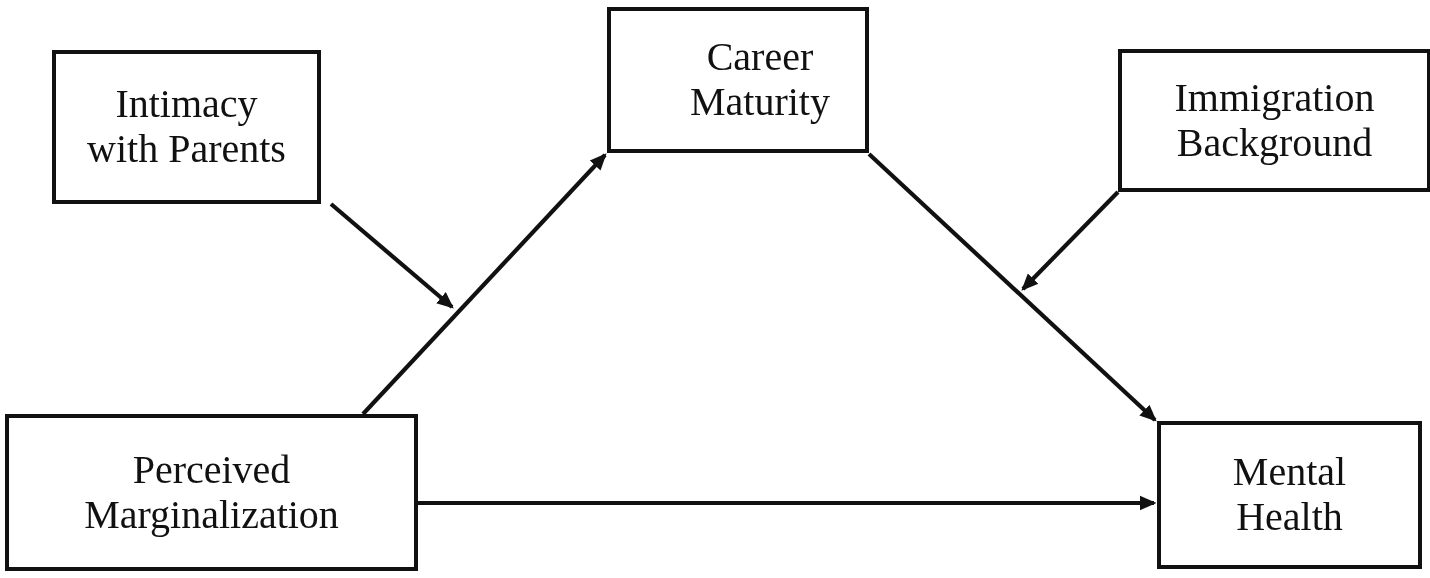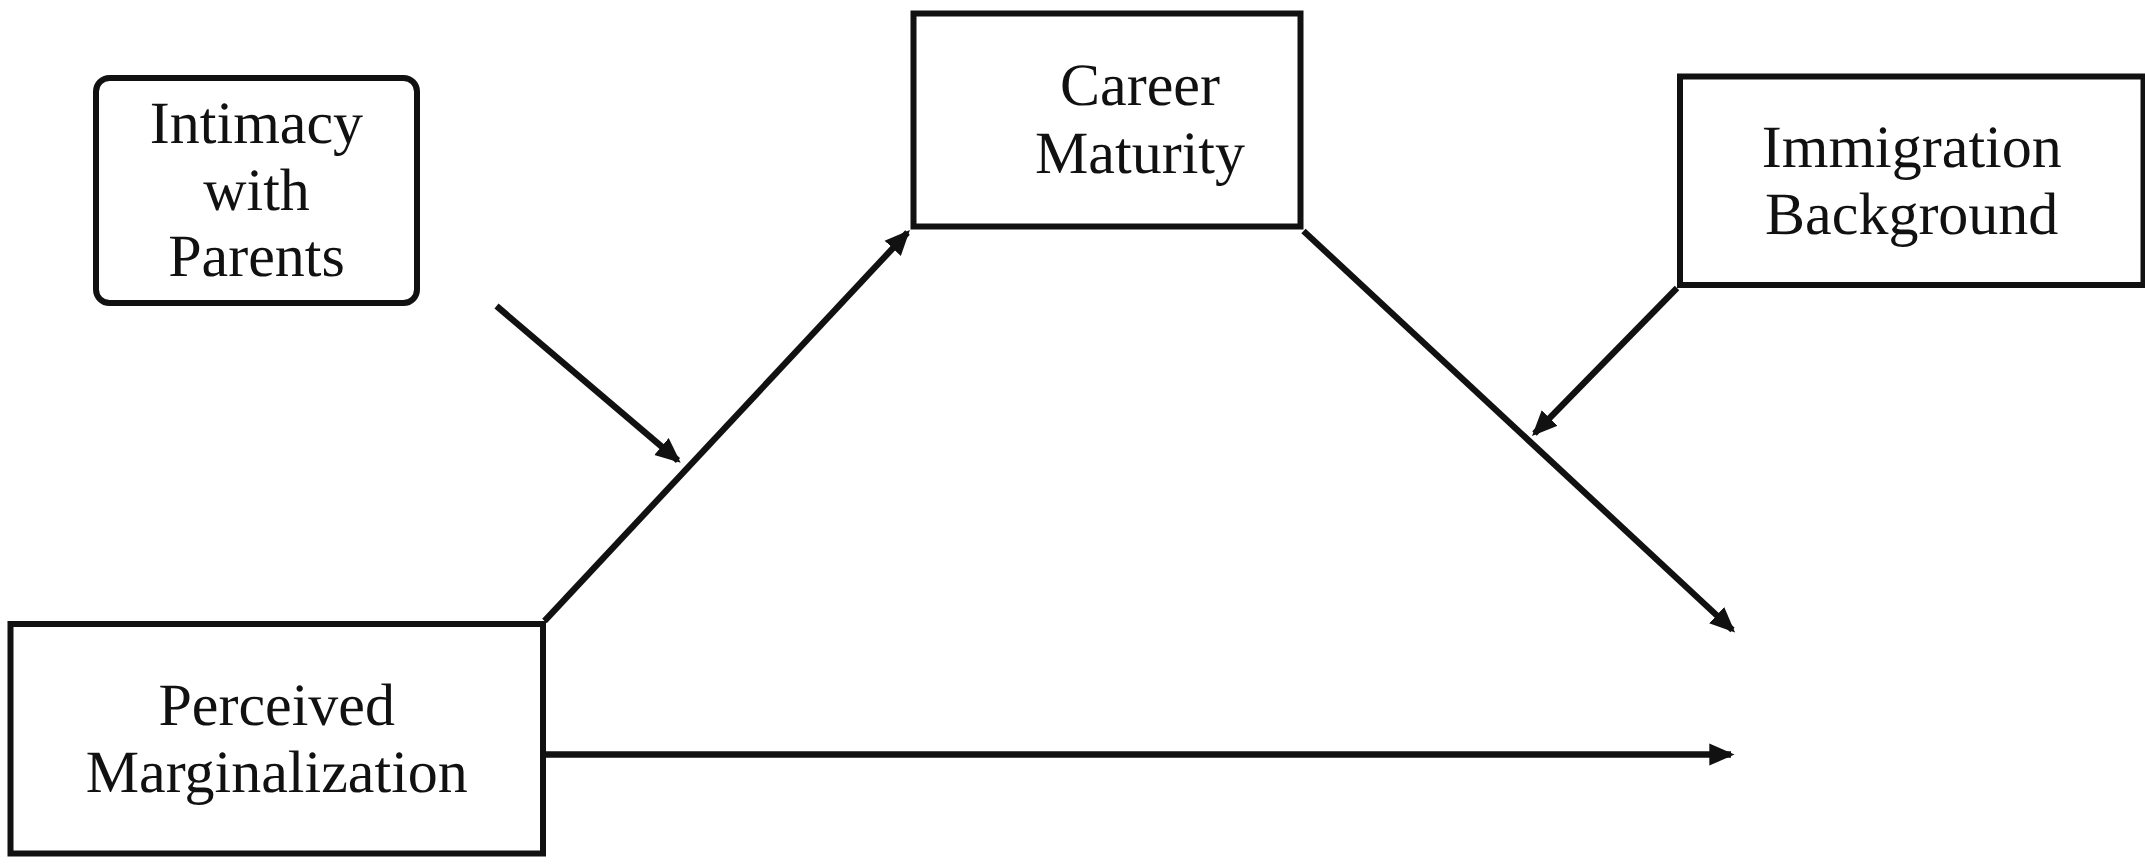--- a/index.html
+++ b/index.html
@@ -39,24 +39,24 @@
   .node-label {
     font-family: "Liberation Serif", "DejaVu Serif", serif;
     font-size: 40px;
     line-height: 1.12;
     color: #111111;
     white-space: pre-line;
     letter-spacing: 0px;
     padding: 0 6px;
   }
   
-  #node-intimacy       { left: 62px;   top: 50px;  width: 218px; height: 154px; border-radius: 11px; }
+  #node-intimacy       { left: 52px;   top: 50px;  width: 269px; height: 154px; }
   #node-career         { left: 607px;  top: 7px;   width: 262px; height: 146px; padding-left: 44px; }
   #node-immigration    { left: 1118px; top: 49px;  width: 313px; height: 143px; }
-  #node-marginalization{ left: 5px;    top: 414px; width: 359px; height: 157px; }
+  #node-marginalization{ left: 5px;    top: 414px; width: 413px; height: 157px; }
   #node-mental         { left: 1157px; top: 421px; width: 265px; height: 148px; }
 </style>
 </head>
 <body>
 
 <div id="diagram-root">
 
   <svg id="edge-layer" viewBox="0 0 1430 578" width="1430" height="578" xmlns="http://www.w3.org/2000/svg">
     <defs>
       <marker id="arrow-head" viewBox="0 0 10 10" refX="8.6" refY="5" markerWidth="4.0" markerHeight="4.0" orient="auto-start-reverse" markerUnits="strokeWidth">
@@ -88,14 +88,18 @@
   <div class="node" id="node-immigration">
     <span class="node-label">Immigration
 Background</span>
   </div>
 
   <div class="node" id="node-marginalization">
     <span class="node-label">Perceived
 Marginalization</span>
   </div>
 
+  <div class="node" id="node-mental">
+    <span class="node-label">Mental
+Health</span>
+  </div>
 
 </div>
 
 </body></html>

